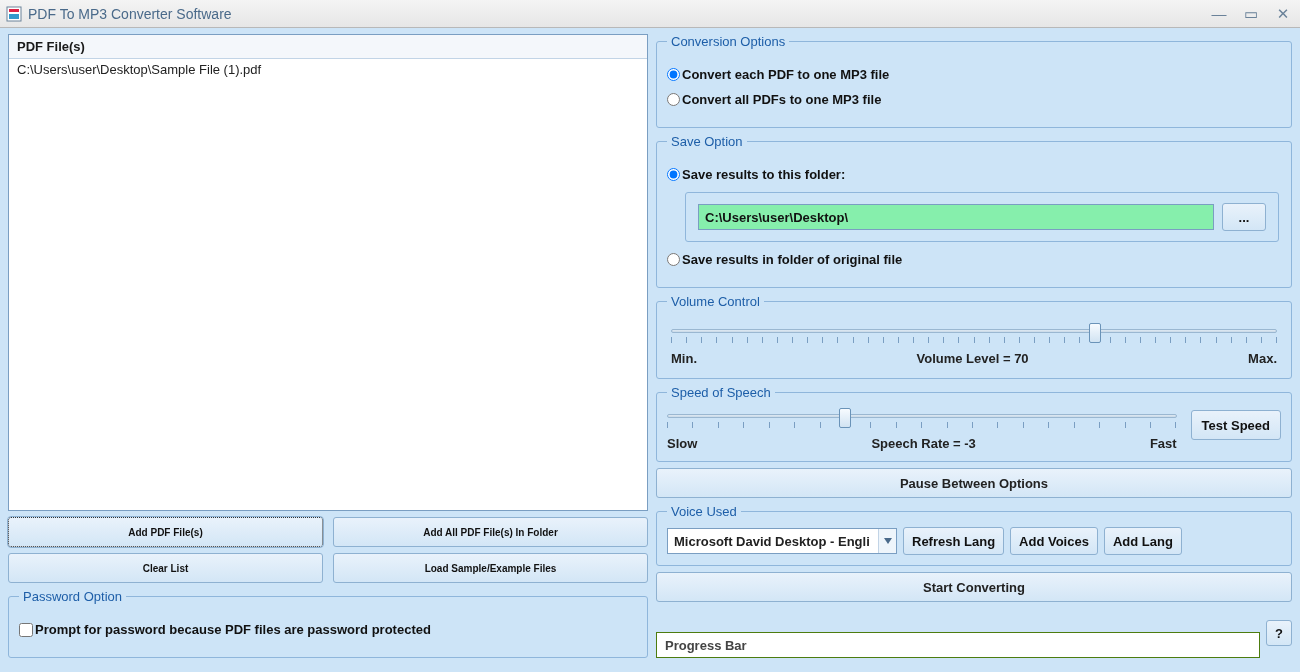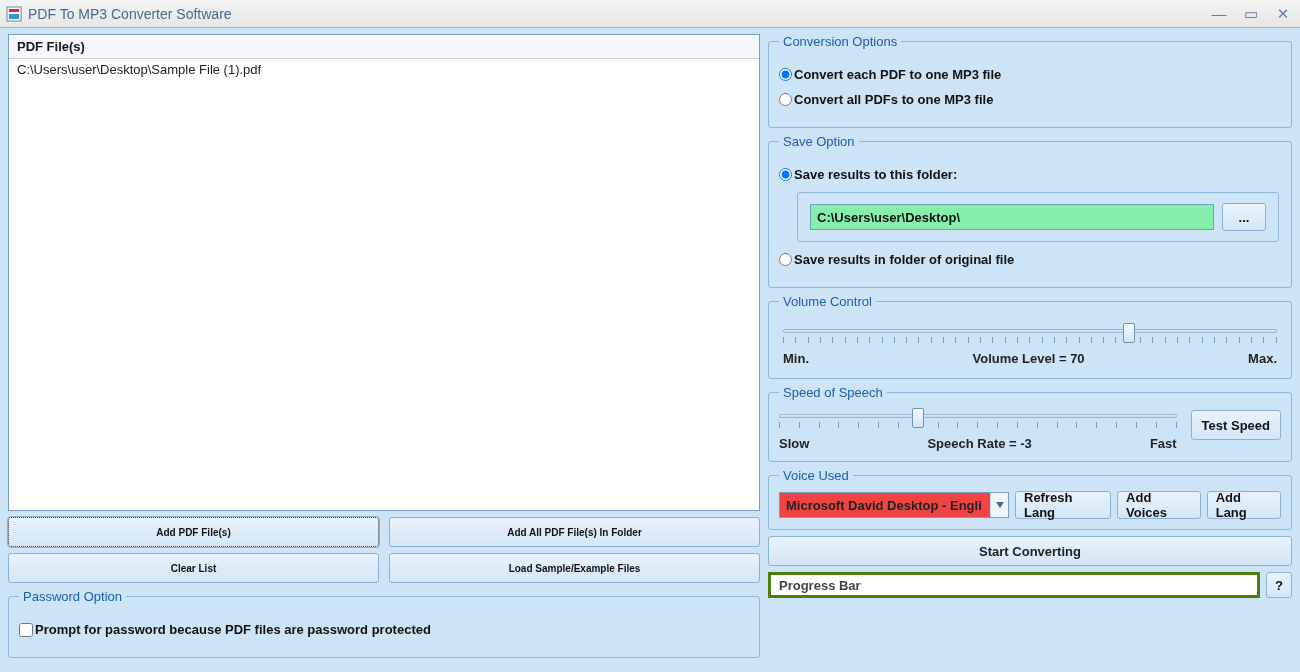--- a/index.html
+++ b/index.html
@@ -28,21 +28,21 @@
   .titlebar .title { color:#4a6a8a; font-size:14px; flex:1; }
   .winbtns { display:flex; gap:10px; color:#6a8299; }
   .winbtns span { width:22px; text-align:center; cursor:default; font-size:15px; }
   .app-body {
     display:flex;
     padding: 6px 8px 8px 8px;
     height: calc(672px - 28px);
     gap: 8px;
   }
   .col { display:flex; flex-direction:column; }
-  .col-left { width: 752px; }
+  .col-left { width: 640px; }
   .col-right { flex:1; }
   fieldset {
     border: 1px solid #8fb6db;
     border-radius: 3px;
     margin: 0 0 6px 0;
     padding: 8px 10px 10px 10px;
   }
   legend {
     color: #1d5ea8;
     font-size: 13px;
@@ -110,34 +110,34 @@
     background: linear-gradient(#f7fbff,#d1e3f2);
     border:1px solid #6a93b8; border-radius:2px;
     transform: translateX(-50%);
   }
   .slider-labels { display:flex; justify-content:space-between; font-weight:bold; margin-top:2px; }
   .slider-labels .mid { font-weight:bold; }
   .speed-row { display:flex; gap:14px; align-items:flex-start; }
   .speed-row .slider-side { flex:1;text-align:center; }
   .voice-row { display:flex; gap:6px; align-items:center; }
   .combo {
-    display:flex; align-items:center; background:#ef4444; border:1px solid #7a9ec2; height:26px;
+    display:flex; align-items:center; background:#ffffff; border:1px solid #7a9ec2; height:26px;
   }
   .combo .combo-text { padding:0 6px; width: 210px; white-space:nowrap; overflow:hidden; font-weight:bold;}
   .combo .combo-arrow { width:18px; height:100%; border-left:1px solid #c2d4e6;
     display:flex; align-items:center; justify-content:center; background:#eef5fb;}
   .big-btn {
     height:30px; font-weight:bold; border:1px solid #8eb1d1; border-radius:3px;
     background: linear-gradient(#e9f2fb, #d3e6f6);
     display:flex; align-items:center; justify-content:center; margin-bottom:6px;
   }
   .progress-row { display:flex; gap:6px; align-items:center; }
   .progress-bar {
-    flex:1; height:26px; background:#fff; border:3px solid #4d7c0f;
-    display:flex; align-items:center; padding:0 8px; font-weight:bold; color:#444;
+    flex:1; height:26px; background:#fff; border:1px solid #4d7c0f;
+    display:flex; align-items:center; padding:0 8px; font-weight:bold; color:#444;margin-top:24px;
   }
   .help-btn { width:26px; height:26px; }
   .check-row { font-weight: bold; color:#111; }
   .check-row input[type=checkbox]{ width:14px; height:14px; }
   svg.appicon { width:16px; height:16px; }
 </style>
 </head>
 <body>
 
 <div class="titlebar">
@@ -301,20 +301,21 @@
           <div class="slider-labels">
             <span>Slow</span>
             <span class="mid">Speech Rate = -3</span>
             <span>Fast</span>
           </div>
         </div>
         <div class="btn btn-sm" style="height:30px; padding:0 10px; margin-top:2px;">Test Speed</div>
       </div>
     </fieldset>
 
+    <div class="big-btn">Pause Between Options</div>
 
     <fieldset>
       <legend>Voice Used</legend>
       <div class="voice-row">
         <div class="combo">
           <div class="combo-text">Microsoft David Desktop - Engli</div>
           <div class="combo-arrow">
             <svg width="8" height="6" viewBox="0 0 8 6">
                 <path d="M0 0 L8 0 L4 6 Z" fill="#4a6a8a"></path>
               </svg>

